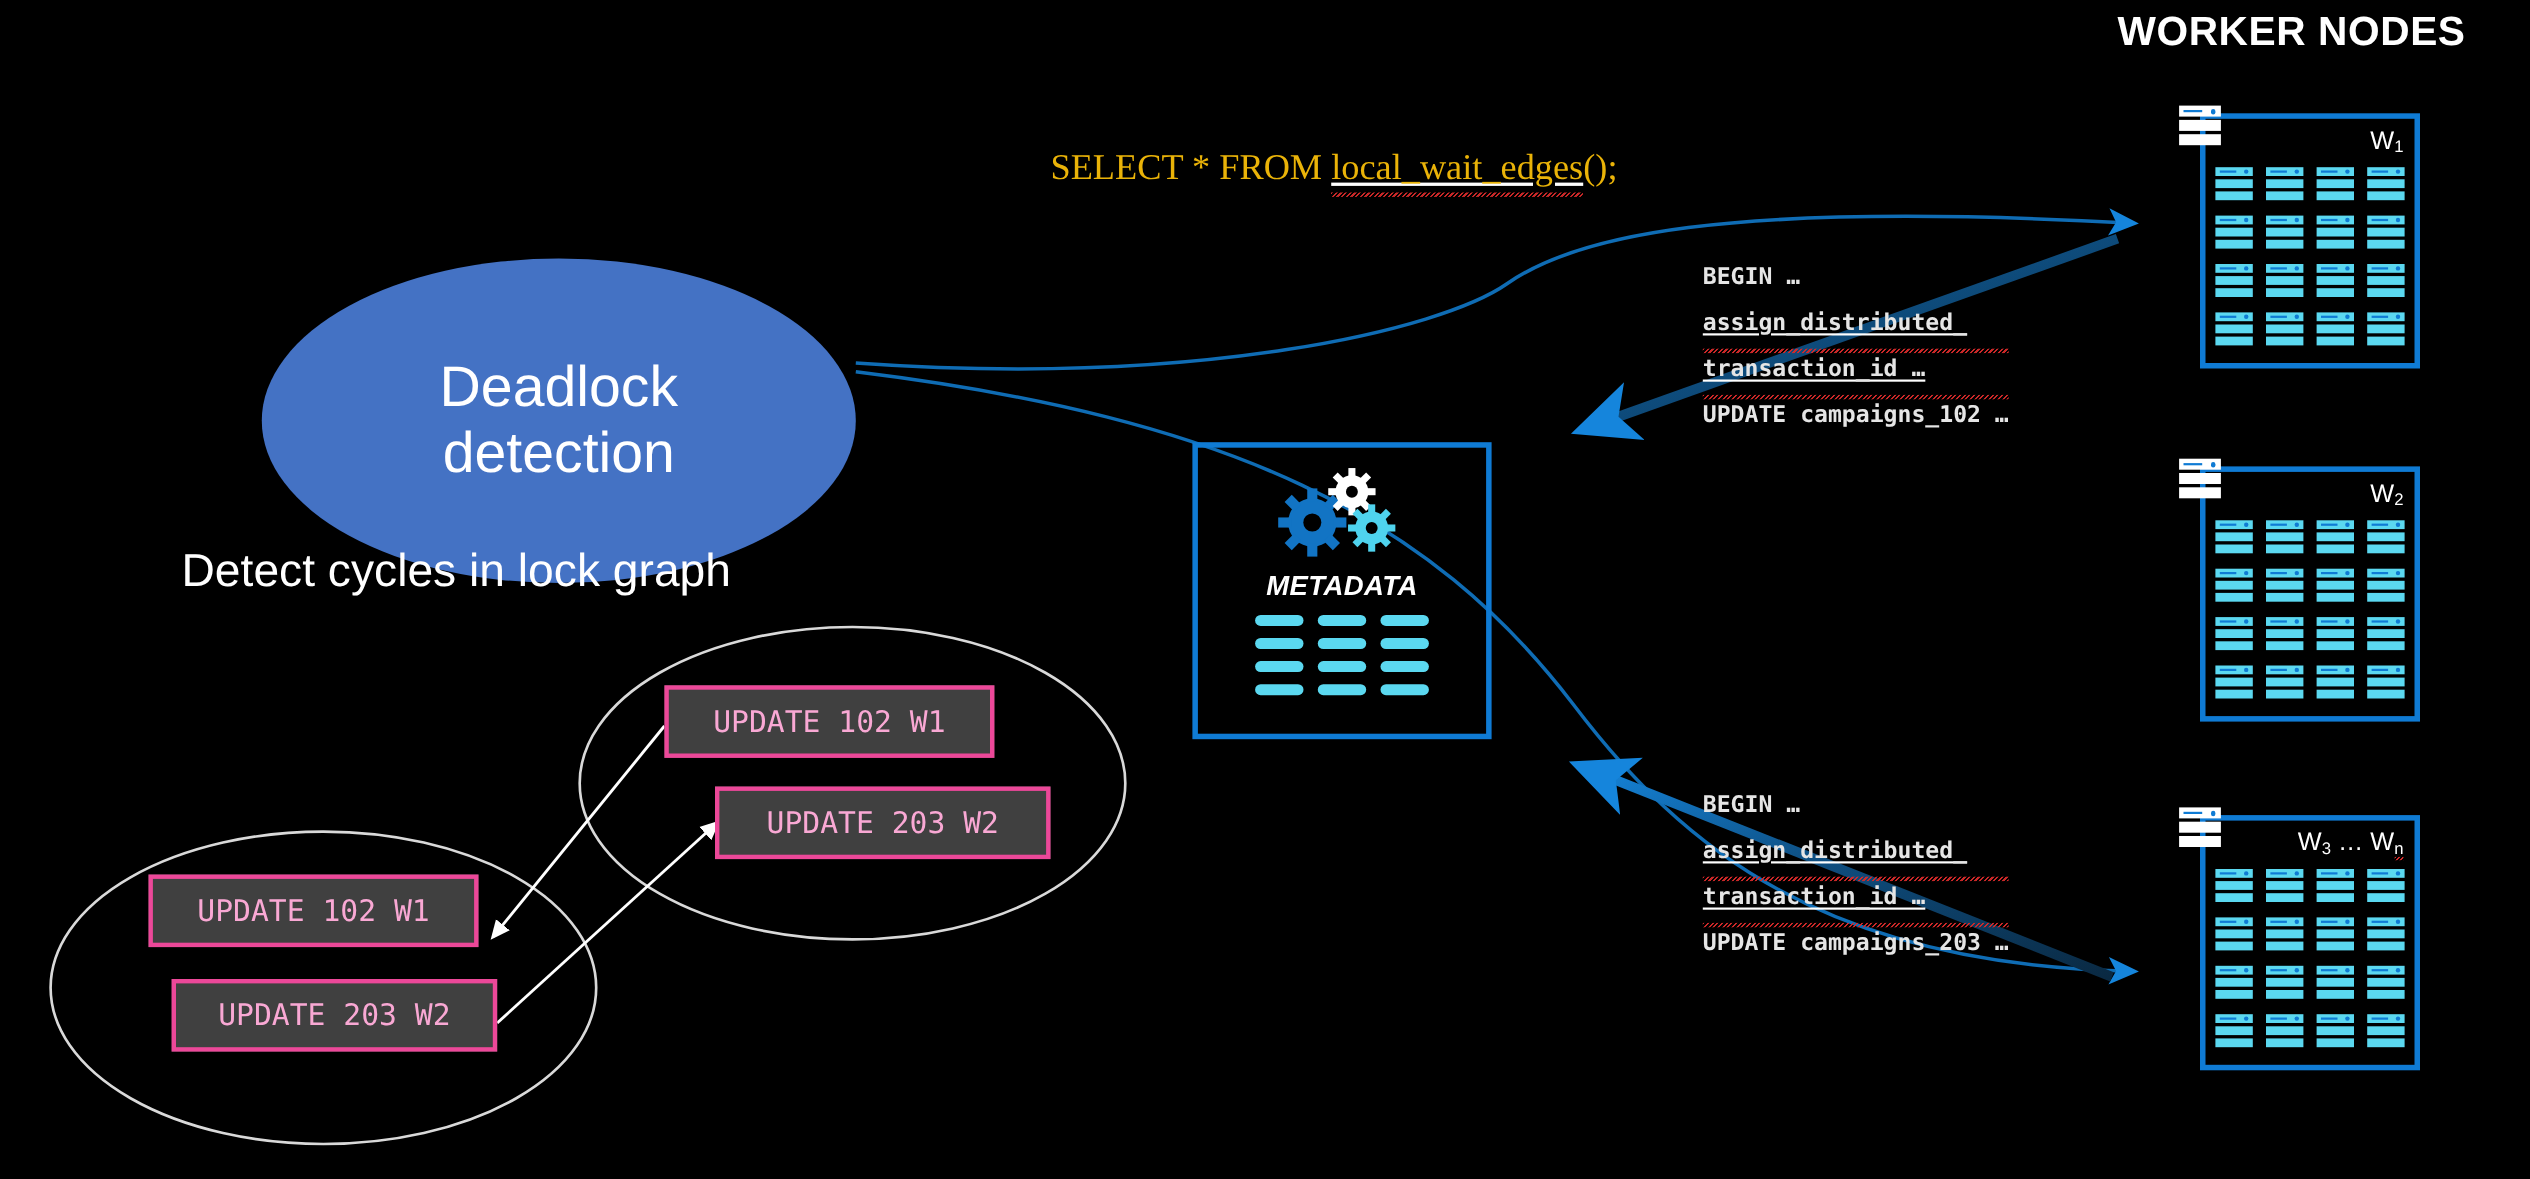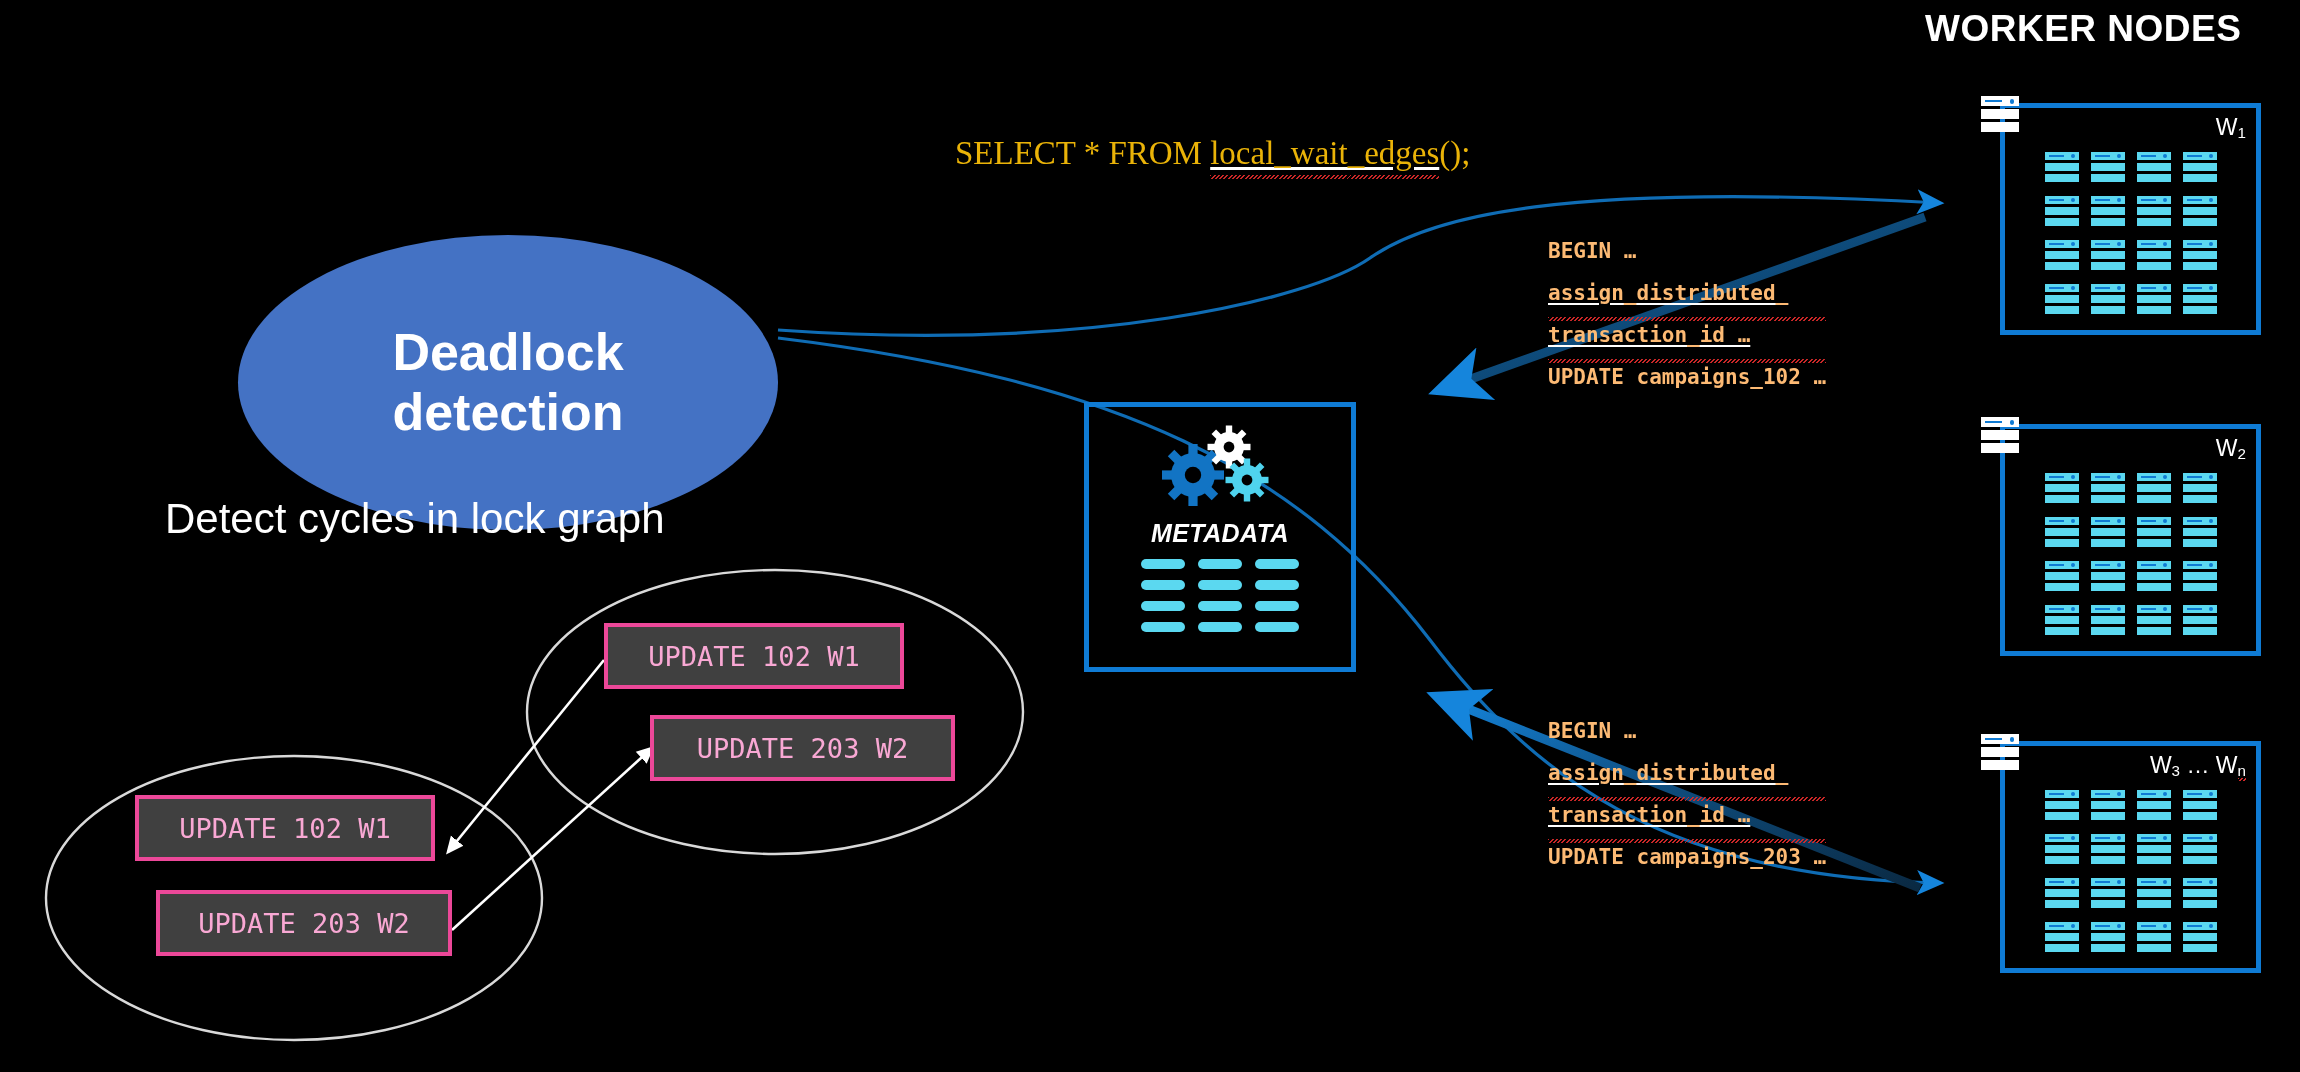--- a/index.html
+++ b/index.html
@@ -84,21 +84,21 @@
     background: #4472C4;
     display: flex;
     align-items: center;
     justify-content: center;
   }
   .deadlock-ellipse-label {
     color: #ffffff;
     font-size: 52px;
     line-height: 1.15;
     text-align: center;
-    font-weight: bold;
+    font-weight: normal;
   }
 
   .detect-caption {
     position: absolute;
     left: 165px; top: 495px;
     font-size: 42px;
     color: #ffffff;
     white-space: nowrap;
   }
 
@@ -120,21 +120,21 @@
   .lb-a2 { left: 156px; top: 890px;  width: 296px; height: 66px; }
   .lb-b1 { left: 604px; top: 623px;  width: 300px; height: 66px; }
   .lb-b2 { left: 650px; top: 715px;  width: 305px; height: 66px; }
 
   
   .txn-block {
     position: absolute;
     font-family: "DejaVu Sans Mono", "Liberation Mono", monospace;
     font-size: 21px;
     font-weight: bold;
-    color: #fdba74;
+    color: #e5e5e5;
     line-height: 2.0;
     white-space: nowrap;
   }
   .txn-1 { left: 1548px; top: 230px; }
   .txn-2 { left: 1548px; top: 710px; }
   .txn-block .line { display: block; }
 
   
   .coordinator-box {
     position: absolute;
@@ -178,21 +178,21 @@
     display: block;
     width: 44px;
     height: 10px;
     border-radius: 5px;
     background: #5BD8F0;
   }
 
   
   .worker {
     position: absolute;
-    width: 261px;
+    width: 200px;
     height: 232px;
     border: 5px solid #0F7BD4;
     box-sizing: border-box;
   }
   .worker-1 { left: 2000px; top: 103px; }
   .worker-2 { left: 2000px; top: 424px; }
   .worker-3 { left: 2000px; top: 741px; }
 
   .worker-label {
     position: absolute;

